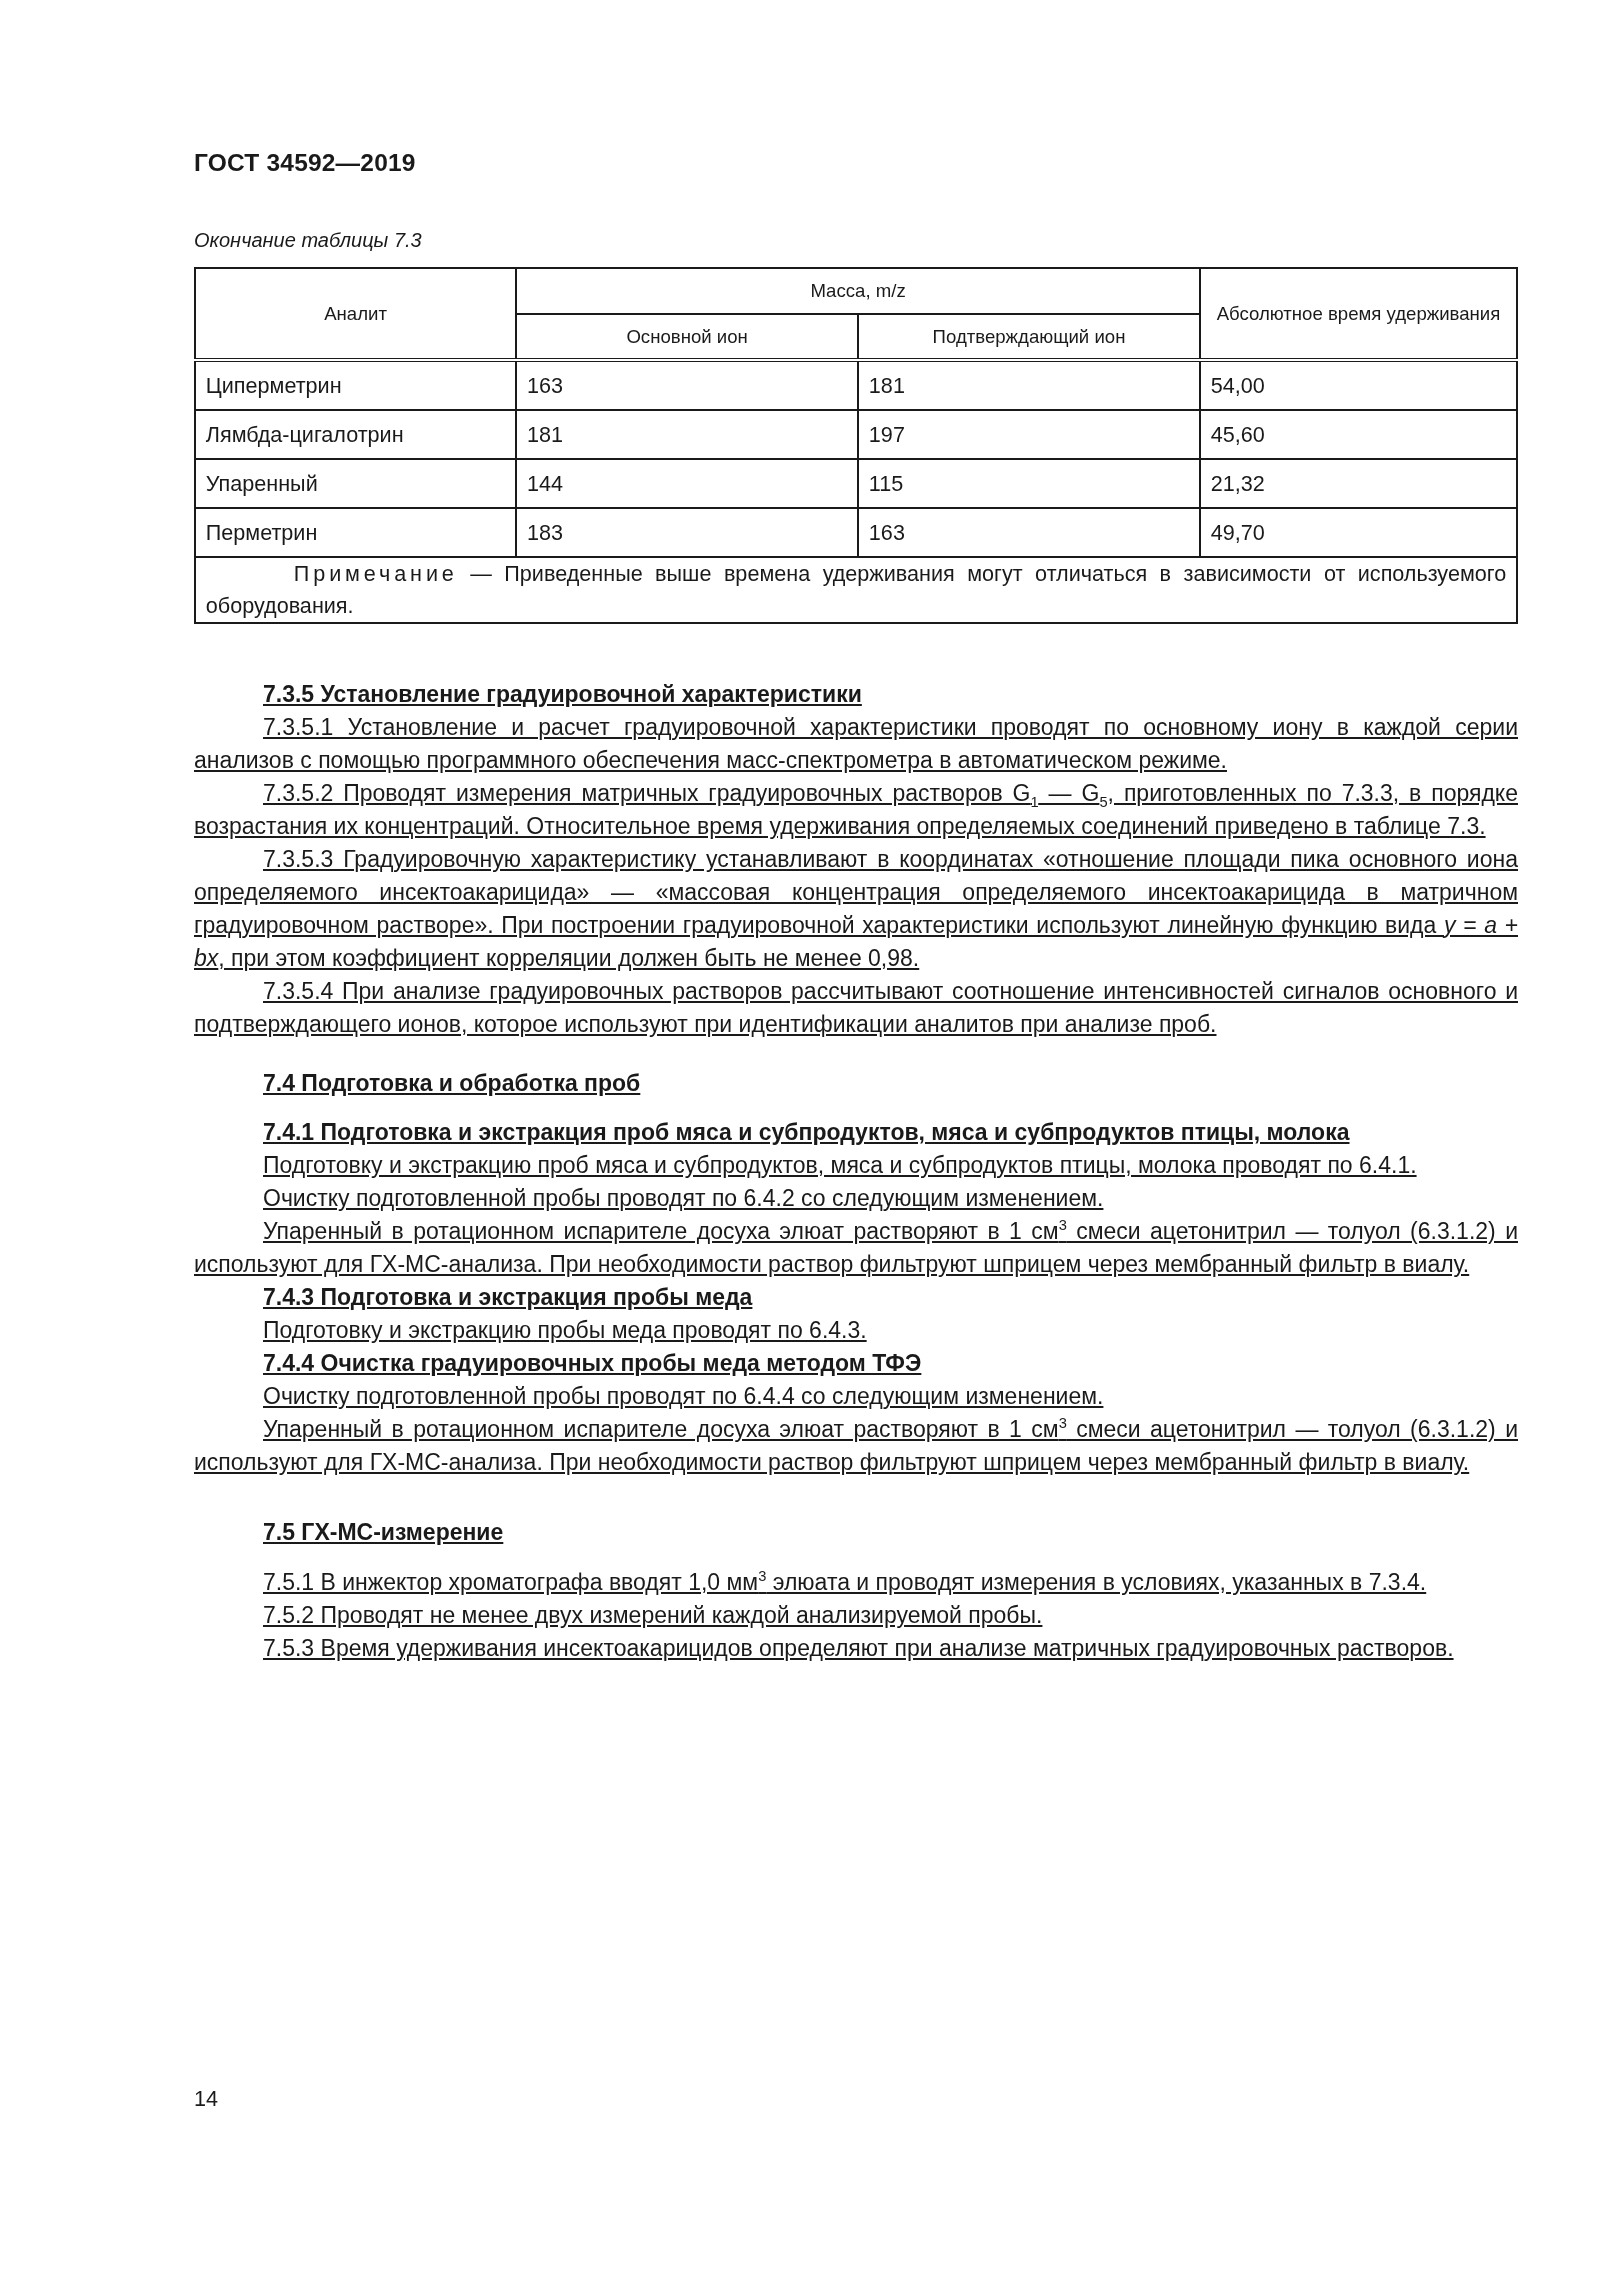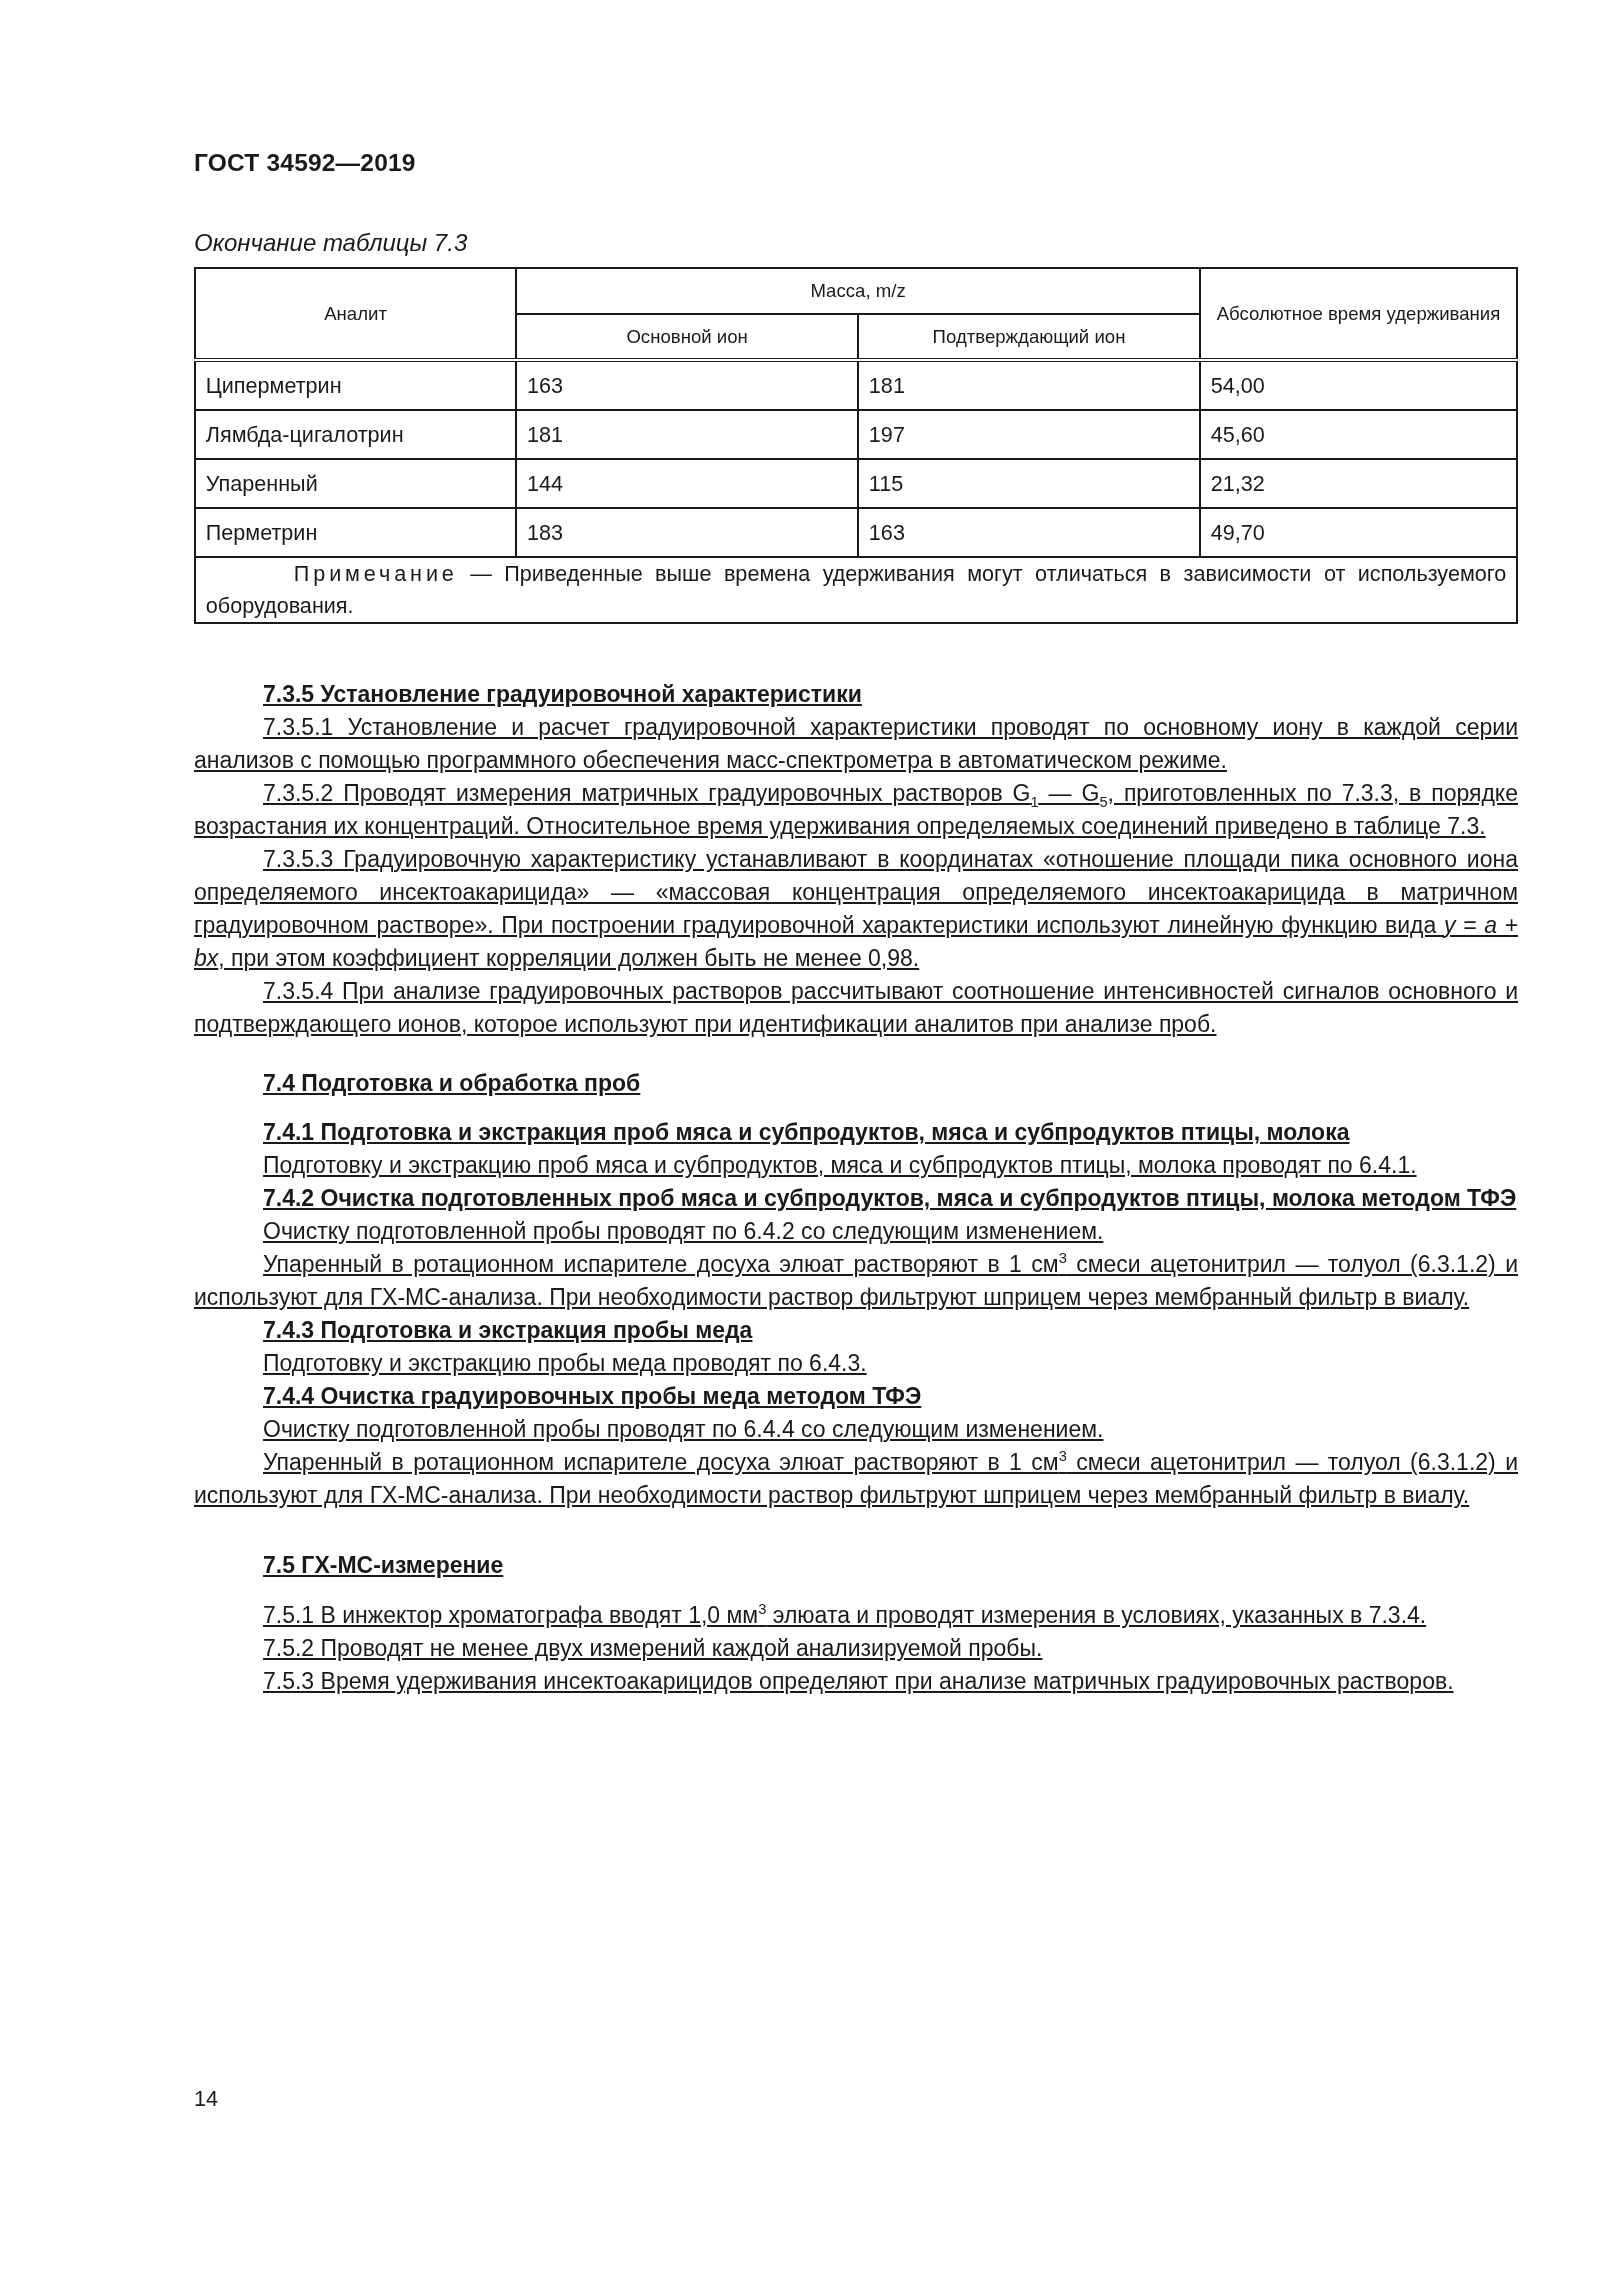--- a/index.html
+++ b/index.html
@@ -1,19 +1,19 @@
 <!DOCTYPE html>
 <html><head>
 <meta charset="utf-8">
 <style>
   html, body { margin:0; padding:0; background:#ffffff; }
   body { width:1621px; height:2293px; position:relative; overflow:hidden;
          font-family:"Liberation Sans", sans-serif; color:#1a1a1a; }
   .doc-header { position:absolute; left:194px; top:149px; font-size:24.5px; font-weight:bold; letter-spacing:0.2px; }
-  .table-caption { position:absolute; left:194px; top:229px; font-size:24px; font-style:italic; }
+  .table-caption { position:absolute; left:194px; top:229px; font-size:20px; font-style:italic; }
   table.data { position:absolute; left:194px; top:267px; width:1324px; border-collapse:collapse;
                font-size:21.6px; }
   table.data td, table.data th { border:2px solid #1a1a1a; padding:0 9.8px; font-weight:normal;margin-left:40px; }
   table.data th { font-size:18.6px; text-align:center; vertical-align:middle; }
   .h-top { height:46px; }
   .h-sub { height:46px; }
   tr.body-row td { height:47px; }
   tr.body-row td.num { text-align:left; }
   tr.first-row td { border-top:4.9px double #1a1a1a; }
   td.note { padding:9.8px 9.8px 9.8px 11.8px; line-height:32px; font-size:21.6px; text-align:justify; }
@@ -76,21 +76,20 @@
 <div class="body">
   <p class="h">7.3.5 Установление градуировочной характеристики</p>
   <p>7.3.5.1 Установление и расчет градуировочной характеристики проводят по основному иону в каж­дой серии анализов с помощью программного обеспечения масс-спектрометра в автоматическом ре­жиме.</p>
   <p><span>7.3.5.2 Проводят измерения матричных градуировочных растворов G</span><sub>1</sub><span> — G</span><sub>5</sub><span>, приготовленных по 7.3.3, в порядке возрастания их концентраций. Относительное время удерживания определяемых со­единений приведено в таблице 7.3.</span></p>
   <p><span>7.3.5.3 Градуировочную характеристику устанавливают в координатах «отношение площади пика основного иона определяемого инсектоакарицида» — «массовая концентрация определяемого инсек­тоакарицида в матричном градуировочном растворе». При построении градуировочной характеристики используют линейную функцию вида </span><i>y = a + bx</i><span>, при этом коэффициент корреляции должен быть не менее 0,98.</span></p>
   <p>7.3.5.4 При анализе градуировочных растворов рассчитывают соотношение интенсивностей сиг­налов основного и подтверждающего ионов, которое используют при идентификации аналитов при ана­лизе проб.</p>
 
   <p class="h gap2" style="margin-top:25.5px">7.4 Подготовка и обработка проб</p>
   <p class="h gap">7.4.1 Подготовка и экстракция проб мяса и субпродуктов, мяса и субпродуктов птицы, мо­лока</p>
   <p>Подготовку и экстракцию проб мяса и субпродуктов, мяса и субпродуктов птицы, молока проводят по 6.4.1.</p>
-  <p class="h">7.4.2 Очистка подготовленных проб мяса и субпродуктов, мяса и субпродуктов птицы, молока методом ТФЭ</p>
   <p>Очистку подготовленной пробы проводят по 6.4.2 со следующим изменением.</p>
   <p><span>Упаренный в ротационном испарителе досуха элюат растворяют в 1 см</span><sup>3</sup><span> смеси ацетонитрил — то­луол (6.3.1.2) и используют для ГХ-МС-анализа. При необходимости раствор фильтруют шприцем через мембранный фильтр в виалу.</span></p>
   <p class="h">7.4.3 Подготовка и экстракция пробы меда</p>
   <p>Подготовку и экстракцию пробы меда проводят по 6.4.3.</p>
   <p class="h">7.4.4 Очистка градуировочных пробы меда методом ТФЭ</p>
   <p>Очистку подготовленной пробы проводят по 6.4.4 со следующим изменением.</p>
   <p><span>Упаренный в ротационном испарителе досуха элюат растворяют в 1 см</span><sup>3</sup><span> смеси ацетонитрил — то­луол (6.3.1.2) и используют для ГХ-МС-анализа. При необходимости раствор фильтруют шприцем через мембранный фильтр в виалу.</span></p>
 
   <p class="h" style="margin-top:37px">7.5 ГХ-МС-измерение</p>
   <p style="margin-top:16.7px"><span>7.5.1 В инжектор хроматографа вводят 1,0 мм</span><sup>3</sup><span> элюата и проводят измерения в условиях, указан­ных в 7.3.4.</span></p>

